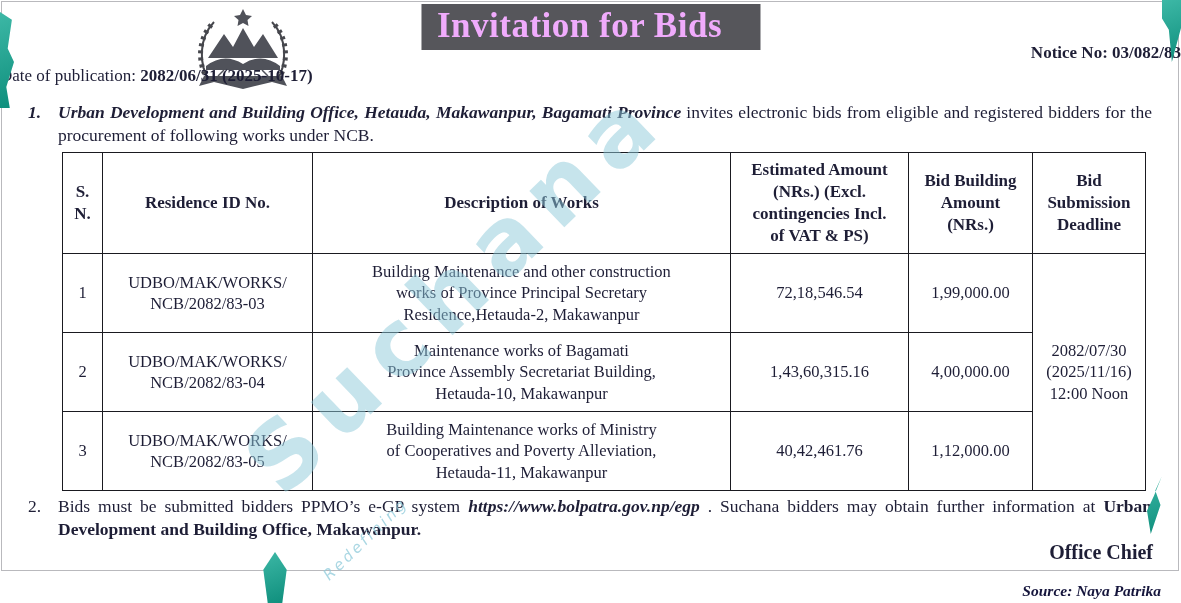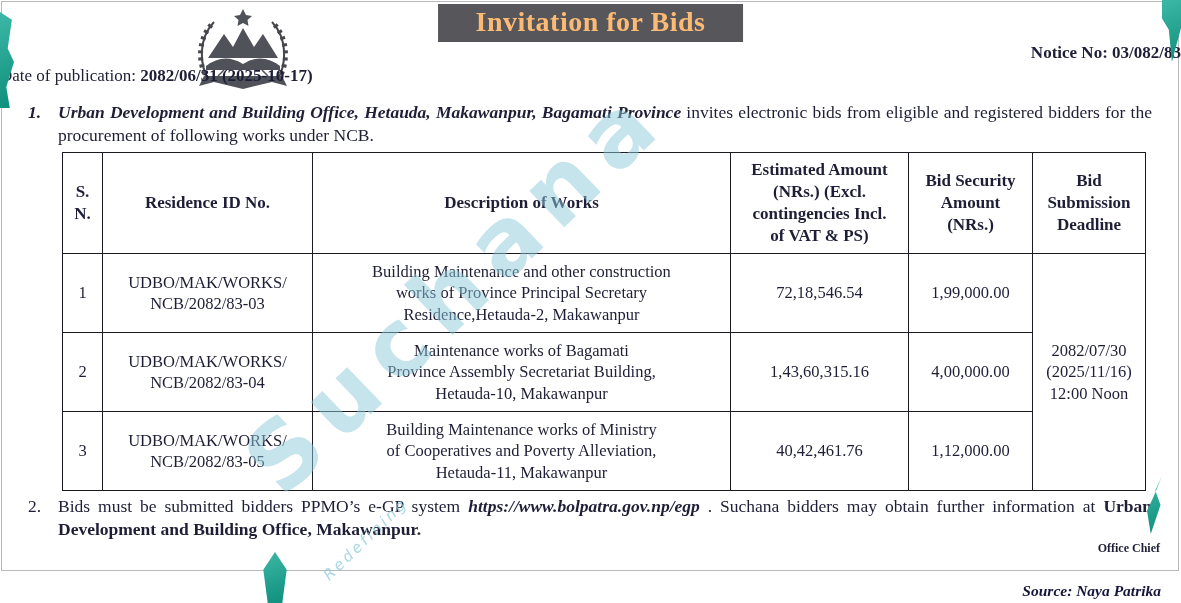--- a/index.html
+++ b/index.html
@@ -45,23 +45,23 @@
     font-family:"DejaVu Sans","Liberation Sans",sans-serif;
     font-size:15px; letter-spacing:3px; font-style:italic;
     color:rgba(142,201,218,0.75);
     z-index:3; pointer-events:none; white-space:nowrap;
   }
 
   .logo { position:absolute; left:194px; top:6px; width:98px; height:92px; }
 
   .title-bar {
     position:absolute; top:4px; left:50%; transform:translateX(-50%);
-    background:#56565b; color:#fdba74;
-    font-size:28px; font-weight:bold; letter-spacing:0.5px;
-    padding:2px 38px 4px 38px;
+    background:#56565b; color:#f0abfc;
+    font-size:35px; font-weight:bold; letter-spacing:0.5px;
+    padding:2px 38px 4px 16px;
     white-space:nowrap;
   }
   .notice-no {
     position:absolute; top:43px; left:0; width:100%;
     text-align:right; font-weight:bold; font-size:17px;
   }
   .pub-date {
     position:absolute; top:66px; left:0; width:100%;
     font-size:17px;
   }
@@ -85,22 +85,22 @@
     border:1.6px solid #1a1a20;
     text-align:center; vertical-align:middle;
     padding:2px 4px;
   }
   table.bids th { font-weight:bold; font-size:17px; }
   .pre { white-space:pre-line; }
   thead tr { height:101px; }
   tbody tr { height:79px; }
 
   .office-chief {
-    position:absolute; right:21px; top:541px;
-    font-weight:bold; font-size:12px;
+    position:absolute; right:28px; top:541px;
+    font-weight:bold; font-size:20px;
   }
   .source {
     position:absolute; right:20px; top:582px;
     font-style:italic; font-weight:bold; font-size:15.5px;
     color:#15153c;
   }
 </style>
 </head>
 <body>
 
@@ -166,21 +166,21 @@
     <thead>
       <tr>
         <th class="pre">S.
 N.</th>
         <th>Residence ID No.</th>
         <th>Description of Works</th>
         <th class="pre">Estimated Amount
 (NRs.) (Excl.
 contingencies Incl.
 of VAT &amp; PS)</th>
-        <th class="pre">Bid Security
+        <th class="pre">Bid Building
 Amount
 (NRs.)</th>
         <th class="pre">Bid
 Submission
 Deadline</th>
       </tr>
     </thead>
     <tbody>
       <tr>
         <td>1</td>

